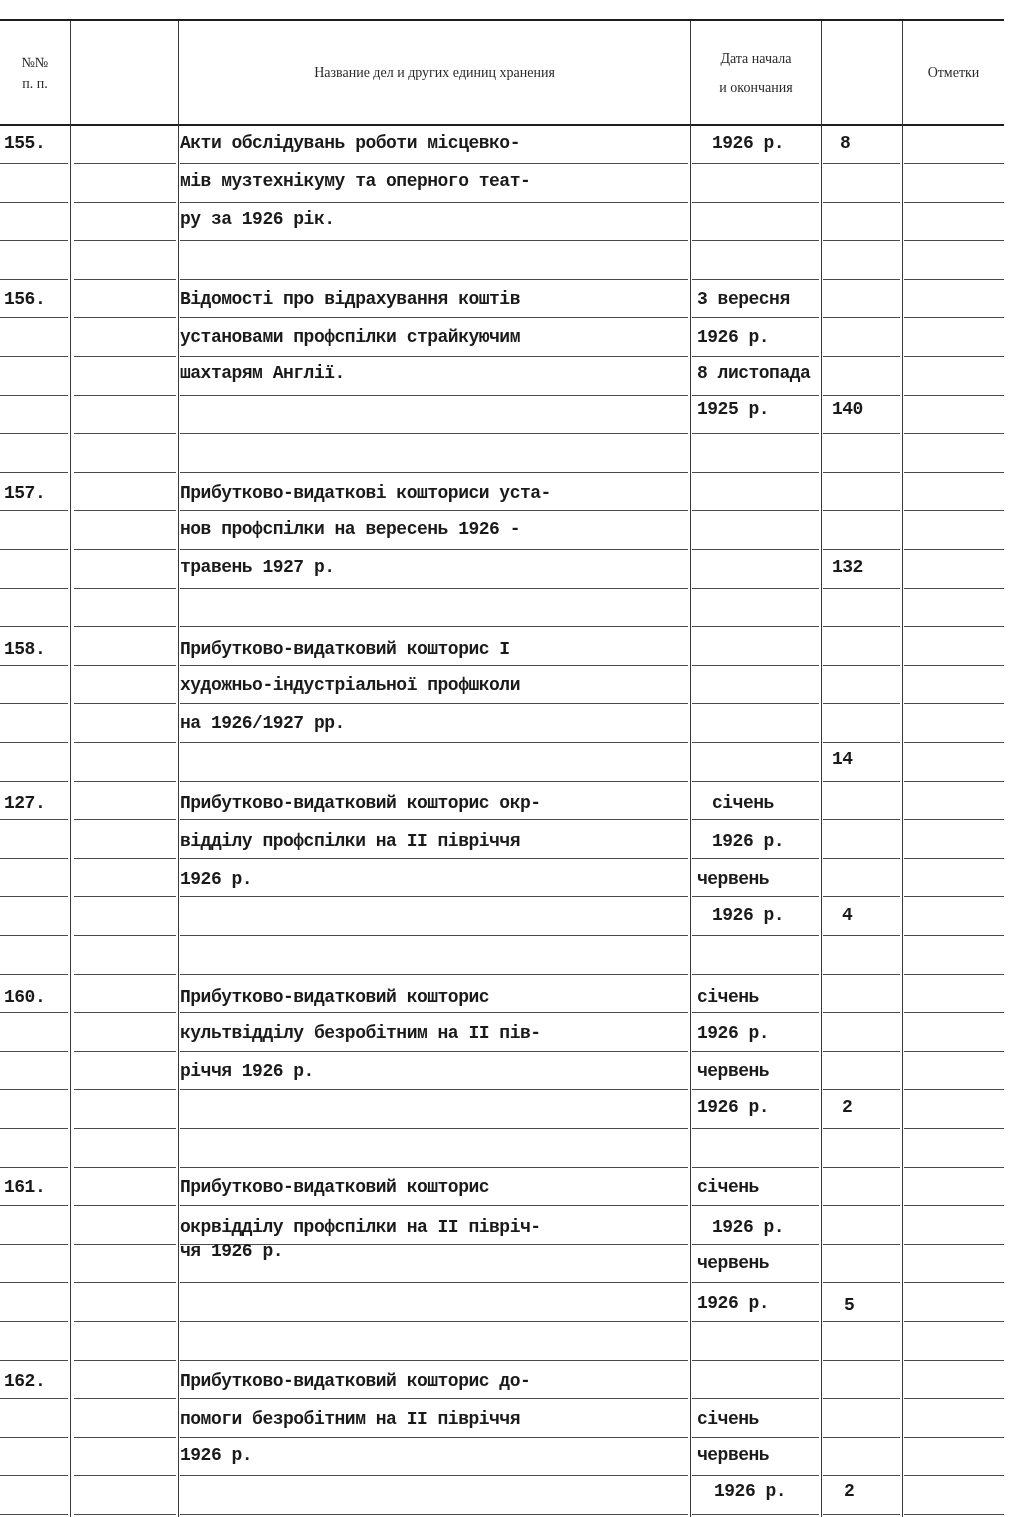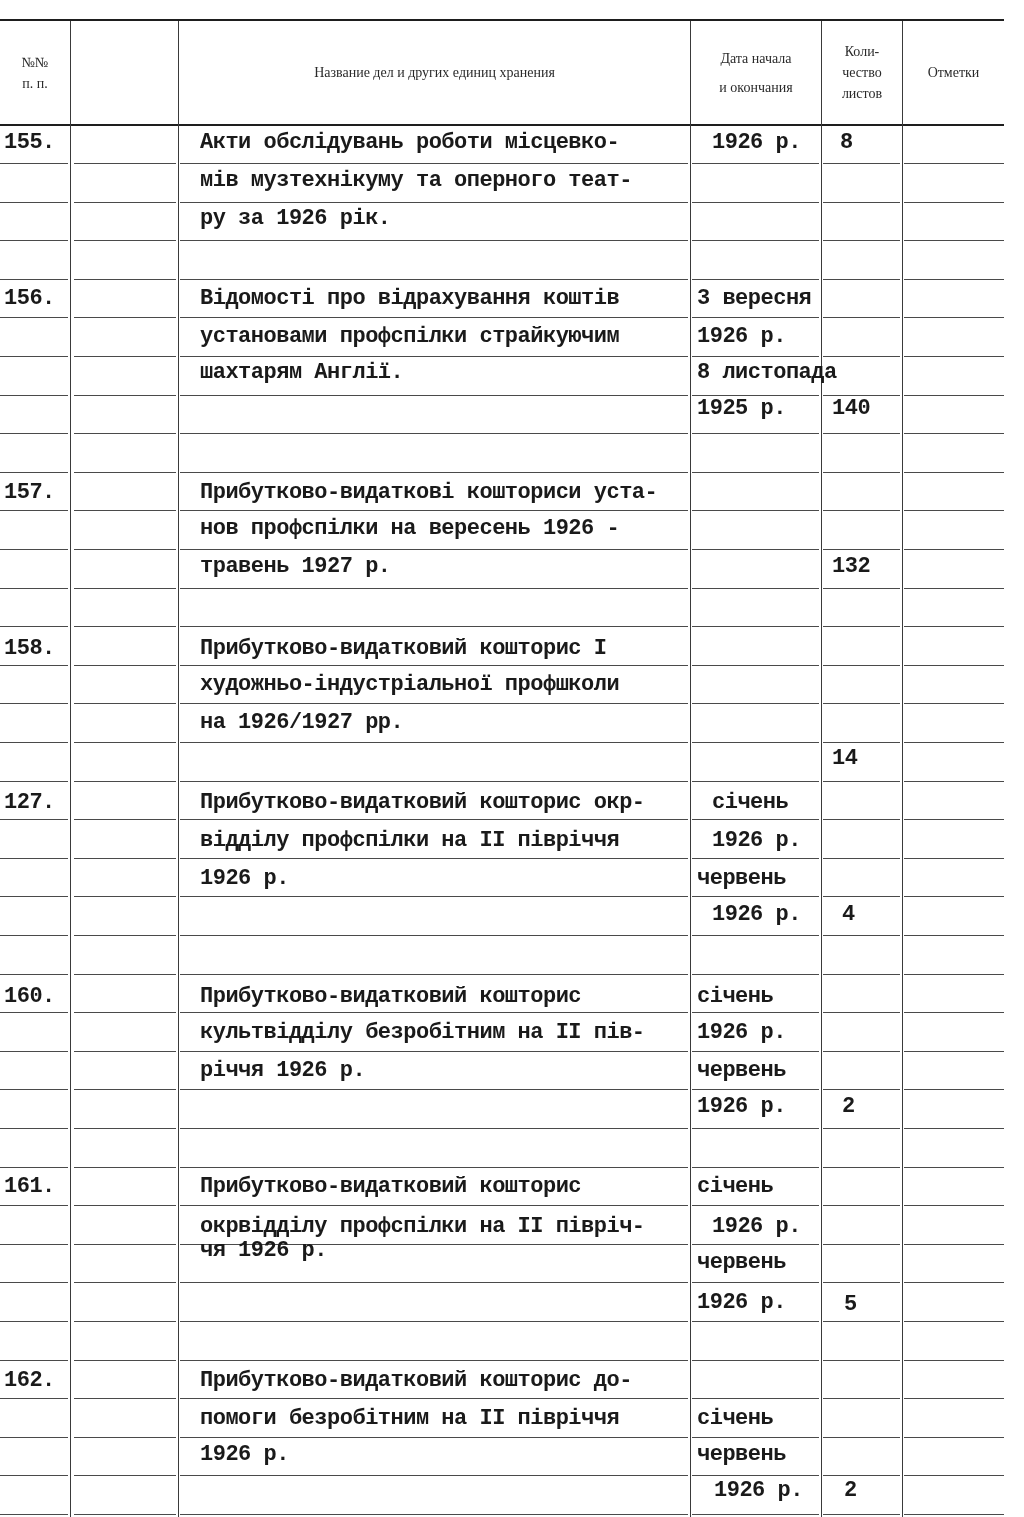--- a/index.html
+++ b/index.html
@@ -3,23 +3,23 @@
 <meta charset="utf-8">
 <style>
   html, body { margin:0; padding:0; background:#ffffff; }
   body { width:1024px; height:1517px; position:relative; overflow:hidden; font-family:"Liberation Mono", "DejaVu Sans Mono", monospace; color:#161616; }
   .page { position:absolute; left:0; top:0; width:1024px; height:1517px; }
   .hline-top { position:absolute; left:0; top:19px; width:1004px; height:2px; background:#1e1e1e; }
   .hline-head { position:absolute; left:0; top:124px; width:1004px; height:2px; background:#1e1e1e; }
   .vline { position:absolute; top:21px; width:1px; height:1496px; background:#3a3a3a; }
   .hdr { position:absolute; top:21px; height:103px; display:flex; align-items:center; justify-content:center; text-align:center; font-family:"Liberation Serif", "DejaVu Serif", serif; font-size:14px; line-height:21px; color:#2a2a2a; }
   .rowline { position:absolute; height:1px; background:#4a4a4a; }
-  .cell { position:absolute; font-family:"Liberation Mono", "DejaVu Sans Mono", monospace; font-weight:bold; font-size:22px; line-height:30px; white-space:nowrap; letter-spacing:-0.5px; color:#1a1a1a; }
+  .cell { position:absolute; font-family:"Liberation Mono", "DejaVu Sans Mono", monospace; font-weight:bold; font-size:18px; line-height:30px; white-space:nowrap; letter-spacing:-0.5px; color:#1a1a1a; }
   .num { left:4px; }
-  .title { left:200px; }
+  .title { left:180px; }
   .date { left:697px; }
   .count { left:832px; }
 </style>
 </head>
 <body>
 
 <div class="page">
 
   <div class="hline-top"></div>
   <div class="hline-head"></div>
@@ -37,27 +37,20 @@
       </div>
   </div>
   <div class="hdr" style="left:691px;width:130px">
     <div>
         <div>Дата начала</div>
         <div style="margin-top:8px">и окончания</div>
       </div>
   </div>
   <div class="hdr" style="left:179px;width:511px">
     <div>Название дел и других единиц хранения</div>
-  </div>
-  <div class="hdr" style="left:822px;width:80px">
-    <div>
-        <div>Коли-</div>
-        <div>чество</div>
-        <div>листов</div>
-      </div>
   </div>
   <div class="hdr" style="left:903px;width:101px">
     <div>Отметки</div>
   </div>
 
   <div id="rules">
       <div class="rowline" style="left: 0px; width: 68px; top: 163px;"></div>
       <div class="rowline" style="left: 74px; width: 102px; top: 163px;"></div>
       <div class="rowline" style="left: 180px; width: 508px; top: 163px;"></div>
       <div class="rowline" style="left: 692px; width: 127px; top: 163px;"></div>

